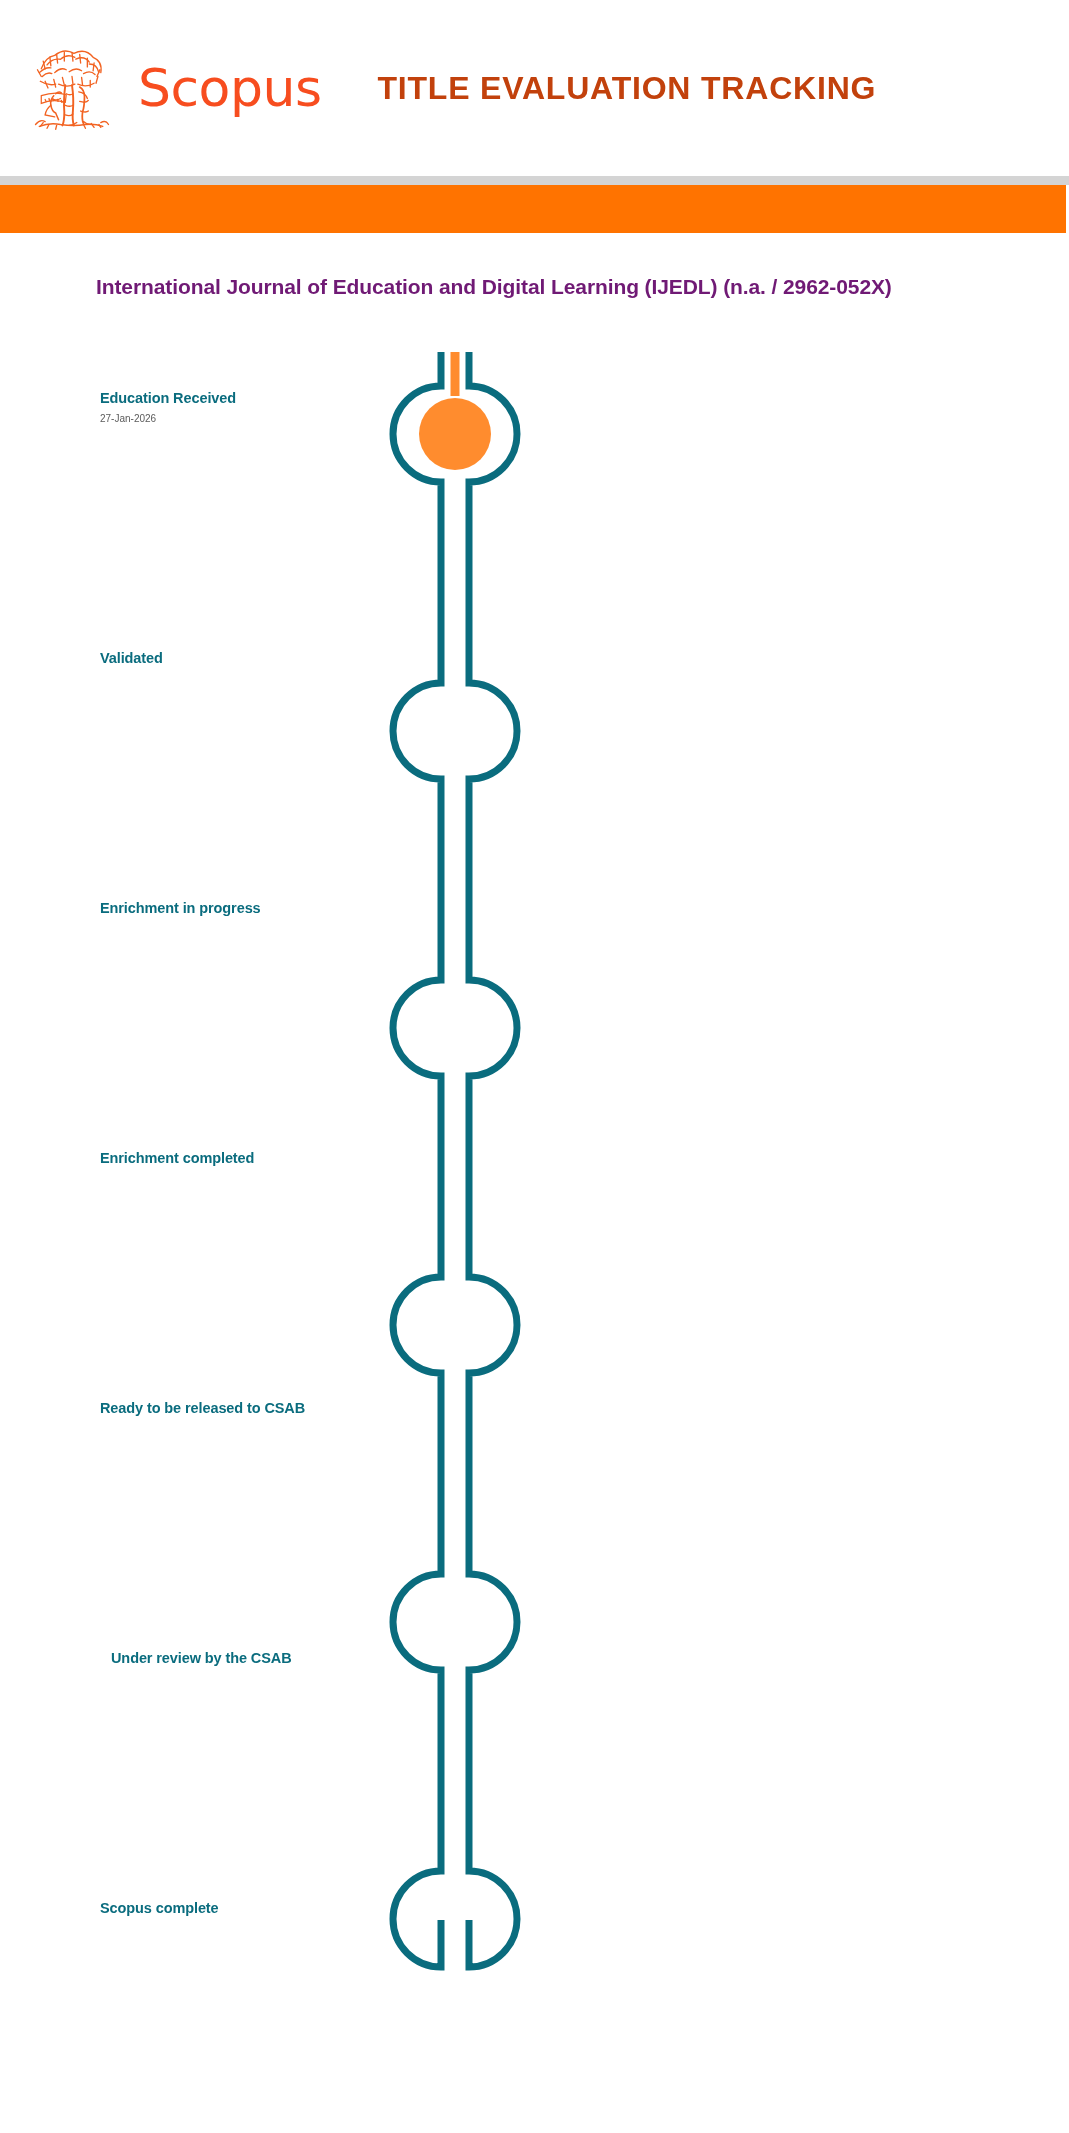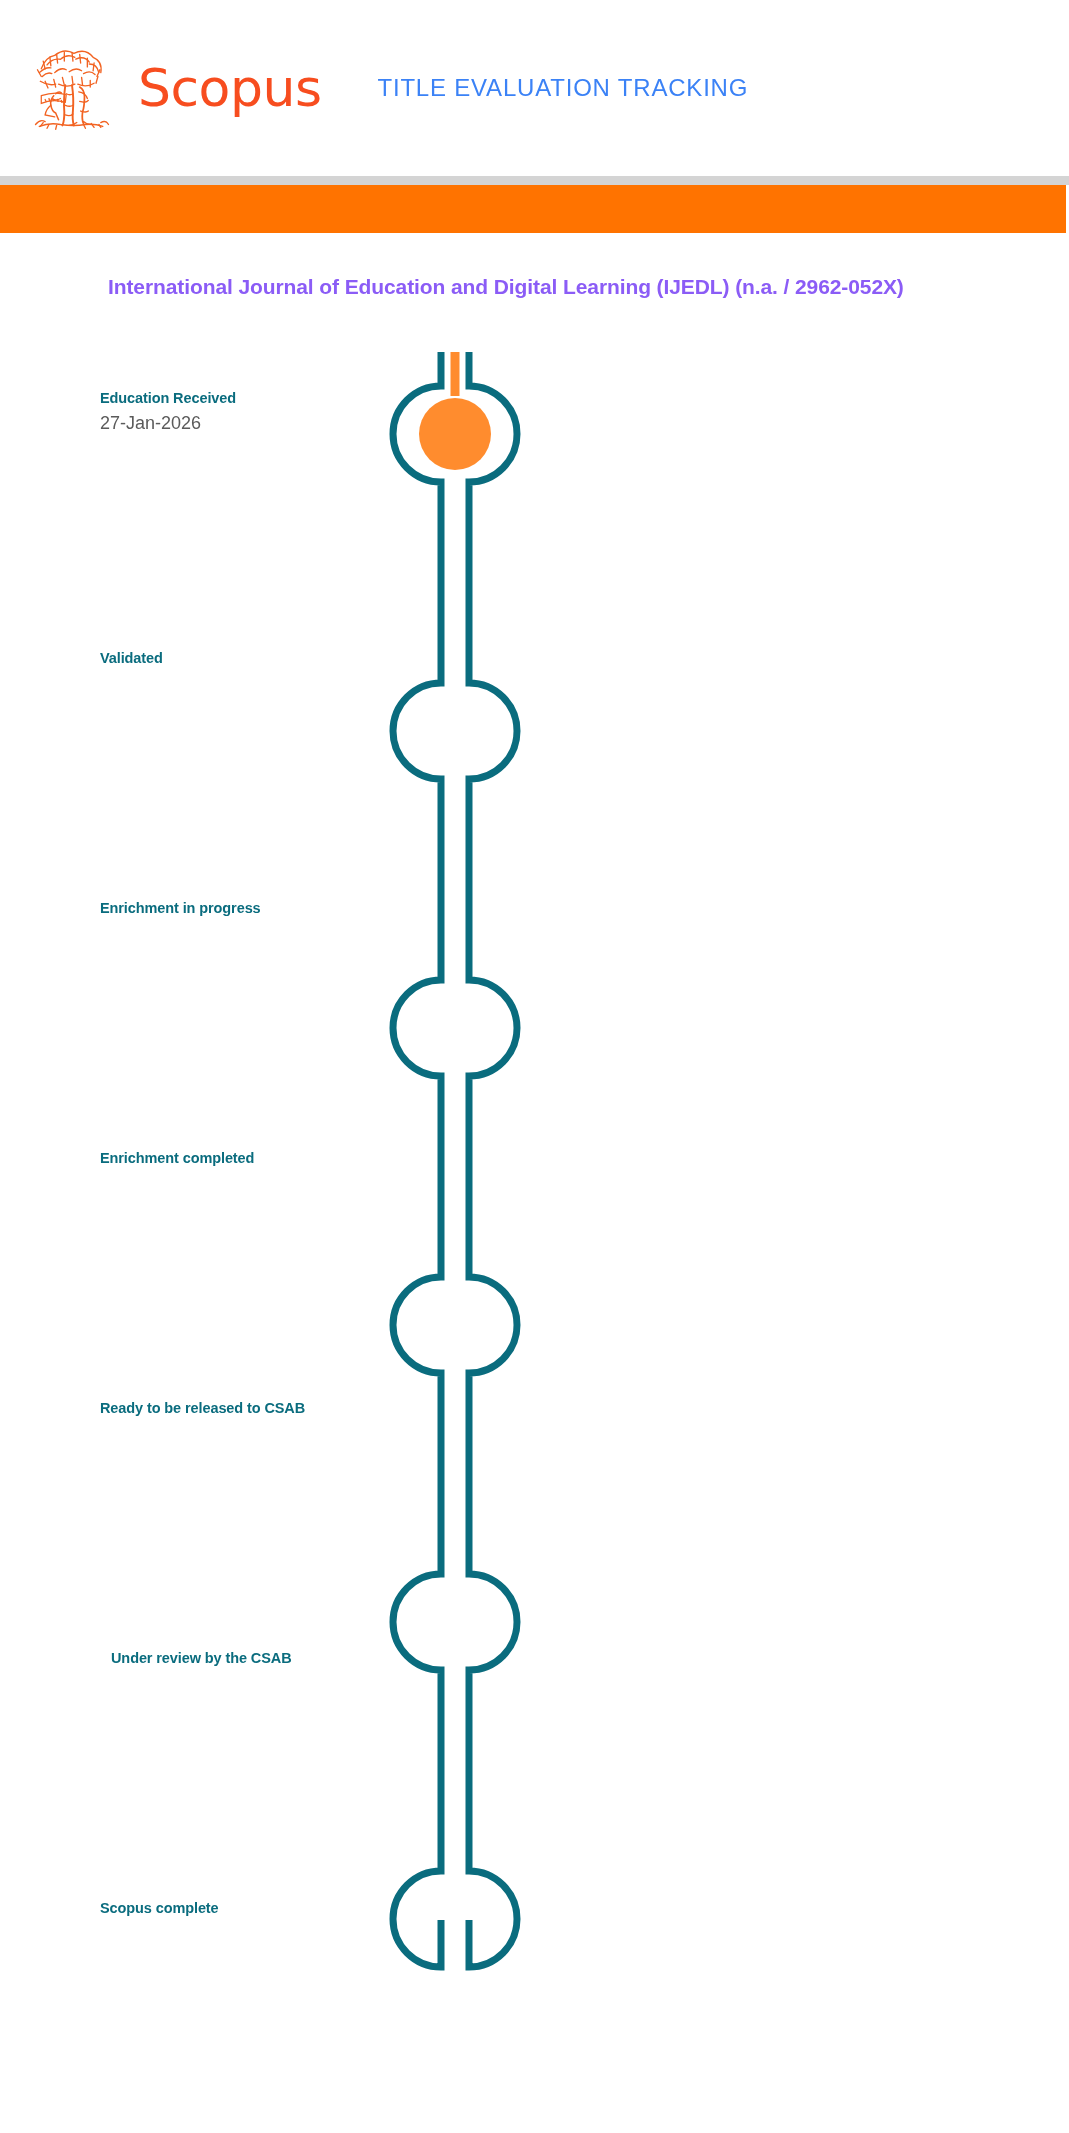--- a/index.html
+++ b/index.html
@@ -38,23 +38,23 @@
     color: #F74D1F;
     font-size: 52px;
     font-weight: 400;
     letter-spacing: -0.5px;
     line-height: 1;
     font-family: "DejaVu Sans", sans-serif;
     white-space: nowrap;
   }
   .header-title {
     margin-left: 56px;
-    color: #3b82f6;
-    font-size: 24px;
-    font-weight: 400;
+    color: #c2410c;
+    font-size: 32px;
+    font-weight: 700;
     letter-spacing: 0.8px;
     line-height: 1;
     white-space: nowrap;
     font-family: "Liberation Sans", sans-serif;
   }
 
   .header-divider {
     position: absolute;
     left: 0; top: 176px;
     width: 1069px;
@@ -72,23 +72,23 @@
     position: absolute;
     right: 0; top: 185px;
     width: 3px;
     height: 48px;
     background: #ffffff;
   }
 
   
   .journal-title {
     position: absolute;
-    left: 108px;
+    left: 96px;
     top: 275px;
-    color: #8b5cf6;
+    color: #701a75;
     font-size: 21px;
     font-weight: 700;
     letter-spacing: -0.1px;
     white-space: nowrap;
     font-family: "Liberation Sans", sans-serif;
   }
 
   
   .timeline {
     position: absolute;
@@ -115,21 +115,21 @@
     font-size: 14.5px;
     font-weight: 700;
     letter-spacing: -0.1px;
     white-space: nowrap;
     font-family: "Liberation Sans", sans-serif;
   }
   .step-date {
     display: block;
     margin-top: 7px;
     color: #5B5B5B;
-    font-size: 18px;
+    font-size: 10px;
     font-weight: 400;
     white-space: nowrap;
     font-family: "Liberation Sans", sans-serif;
   }
 </style>
 </head>
 <body>
 
 <div class="header">
 

